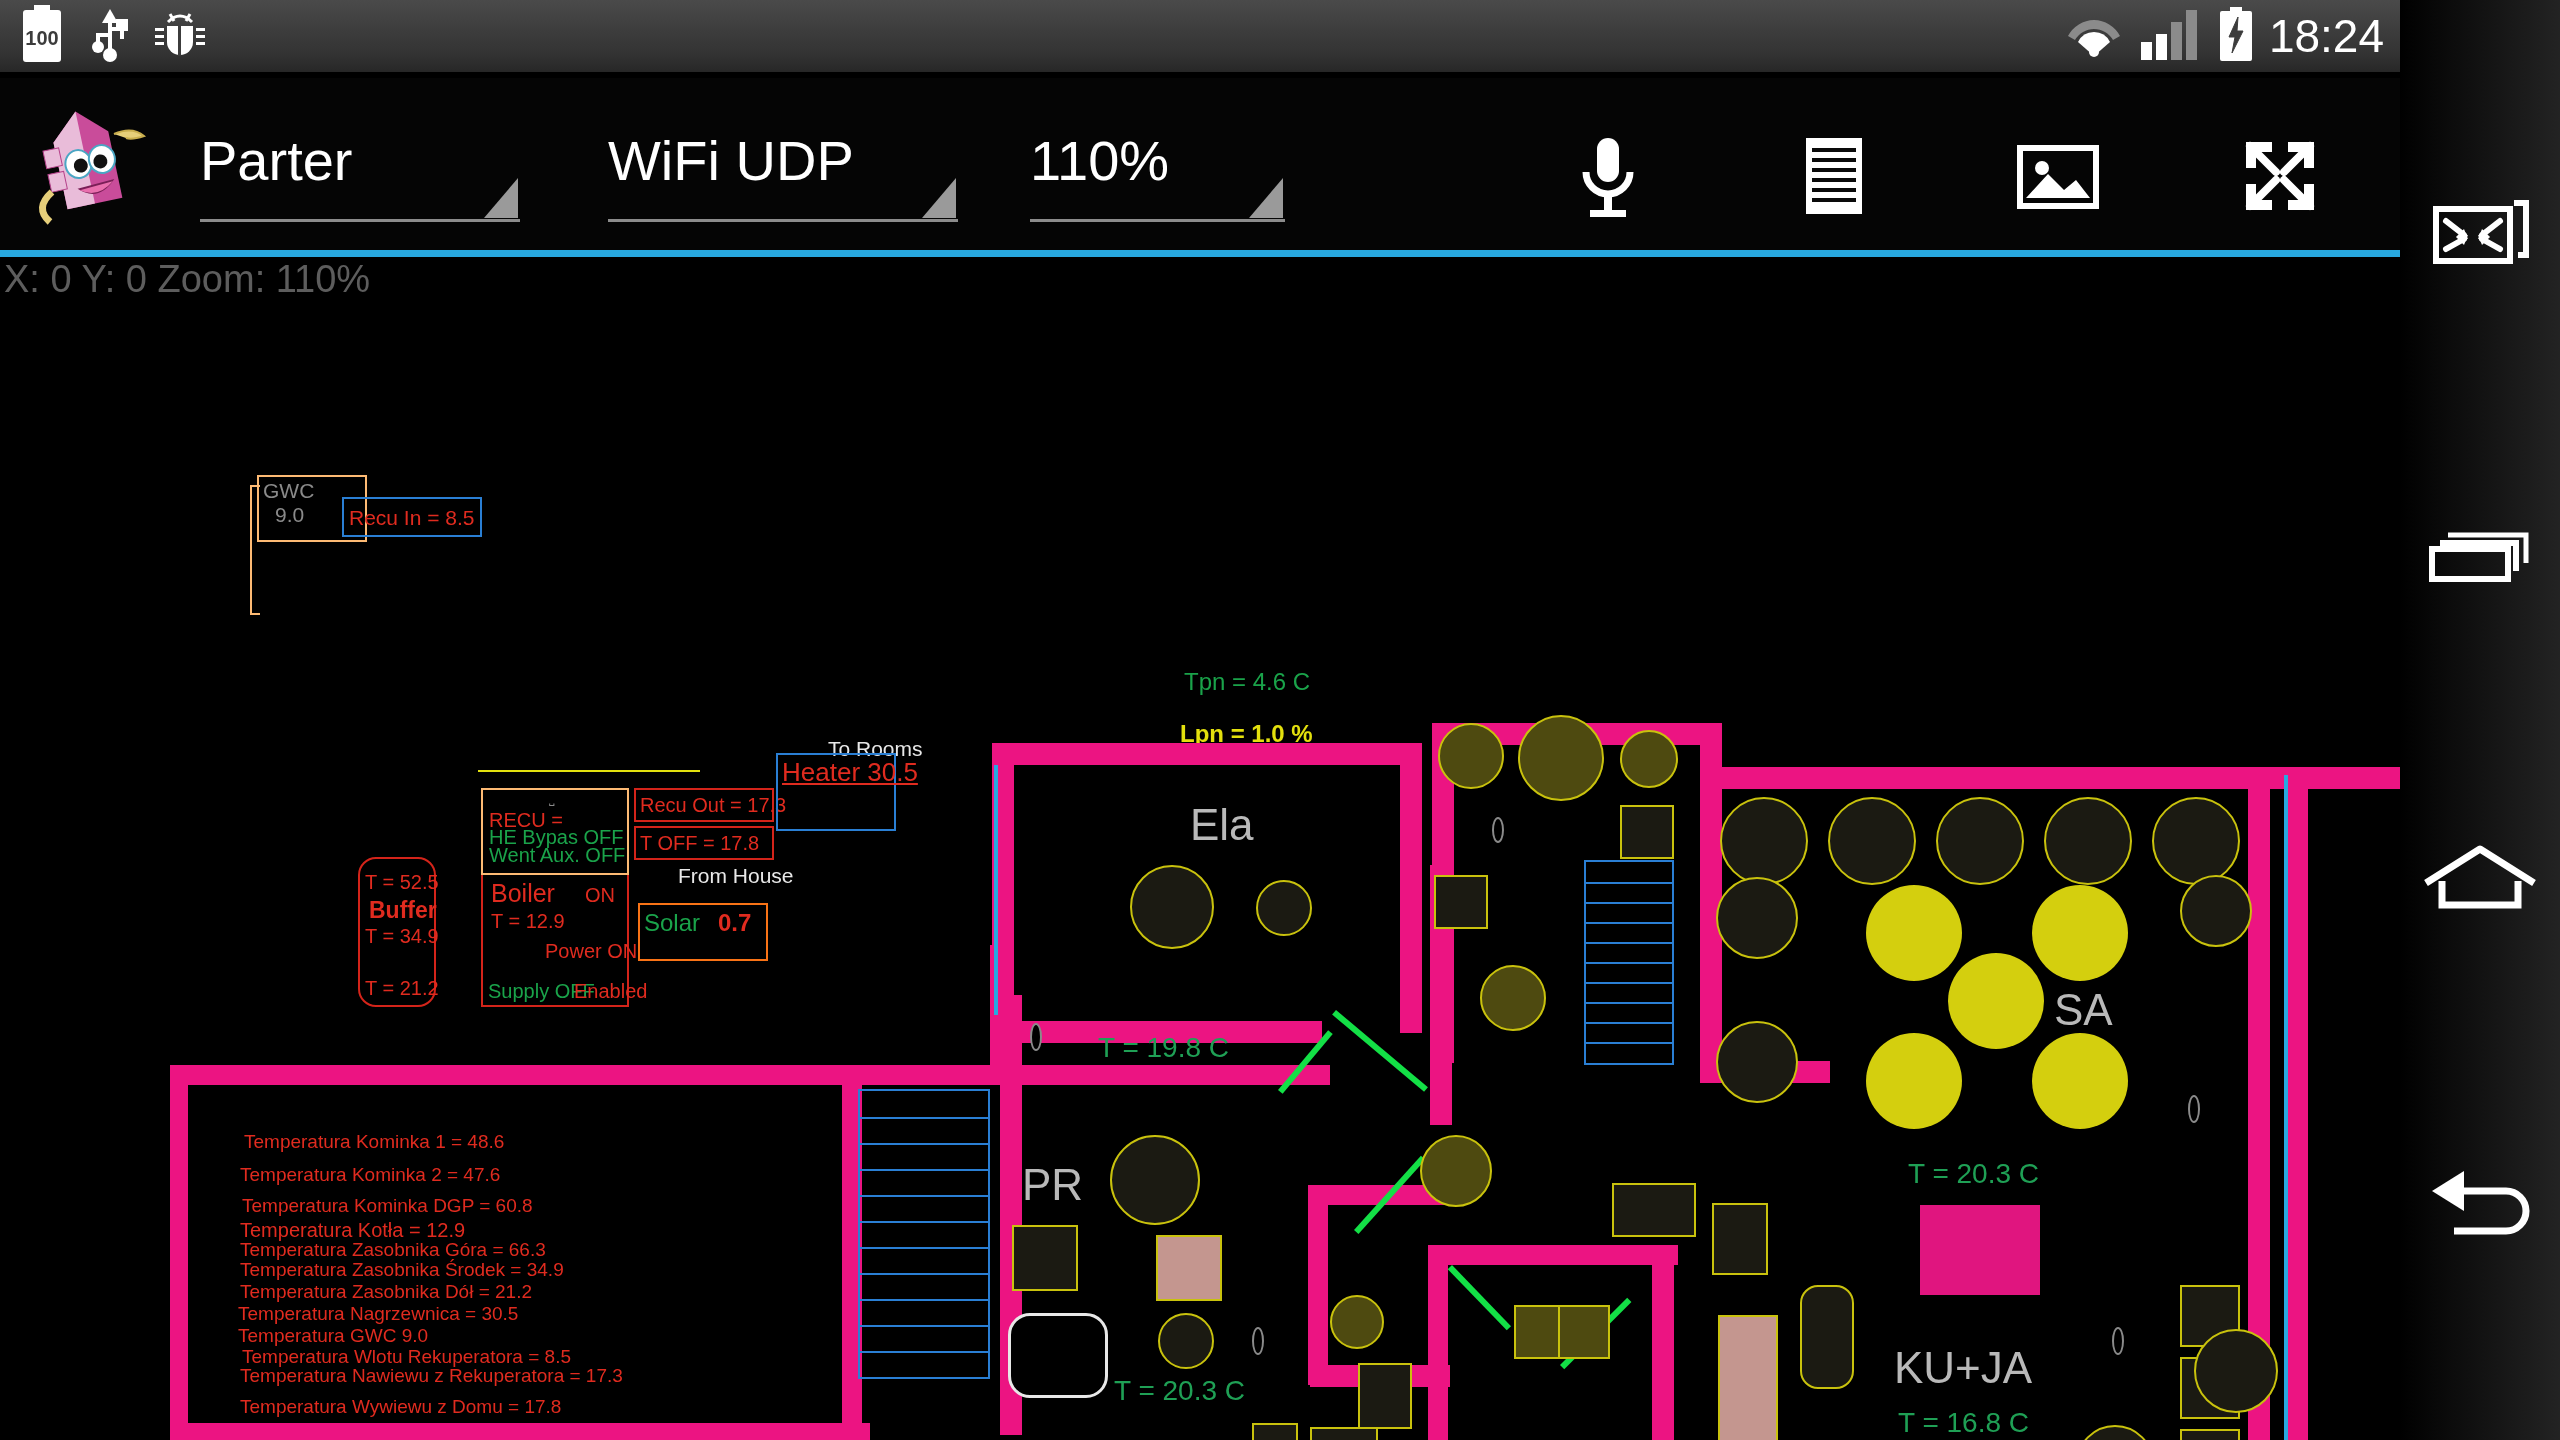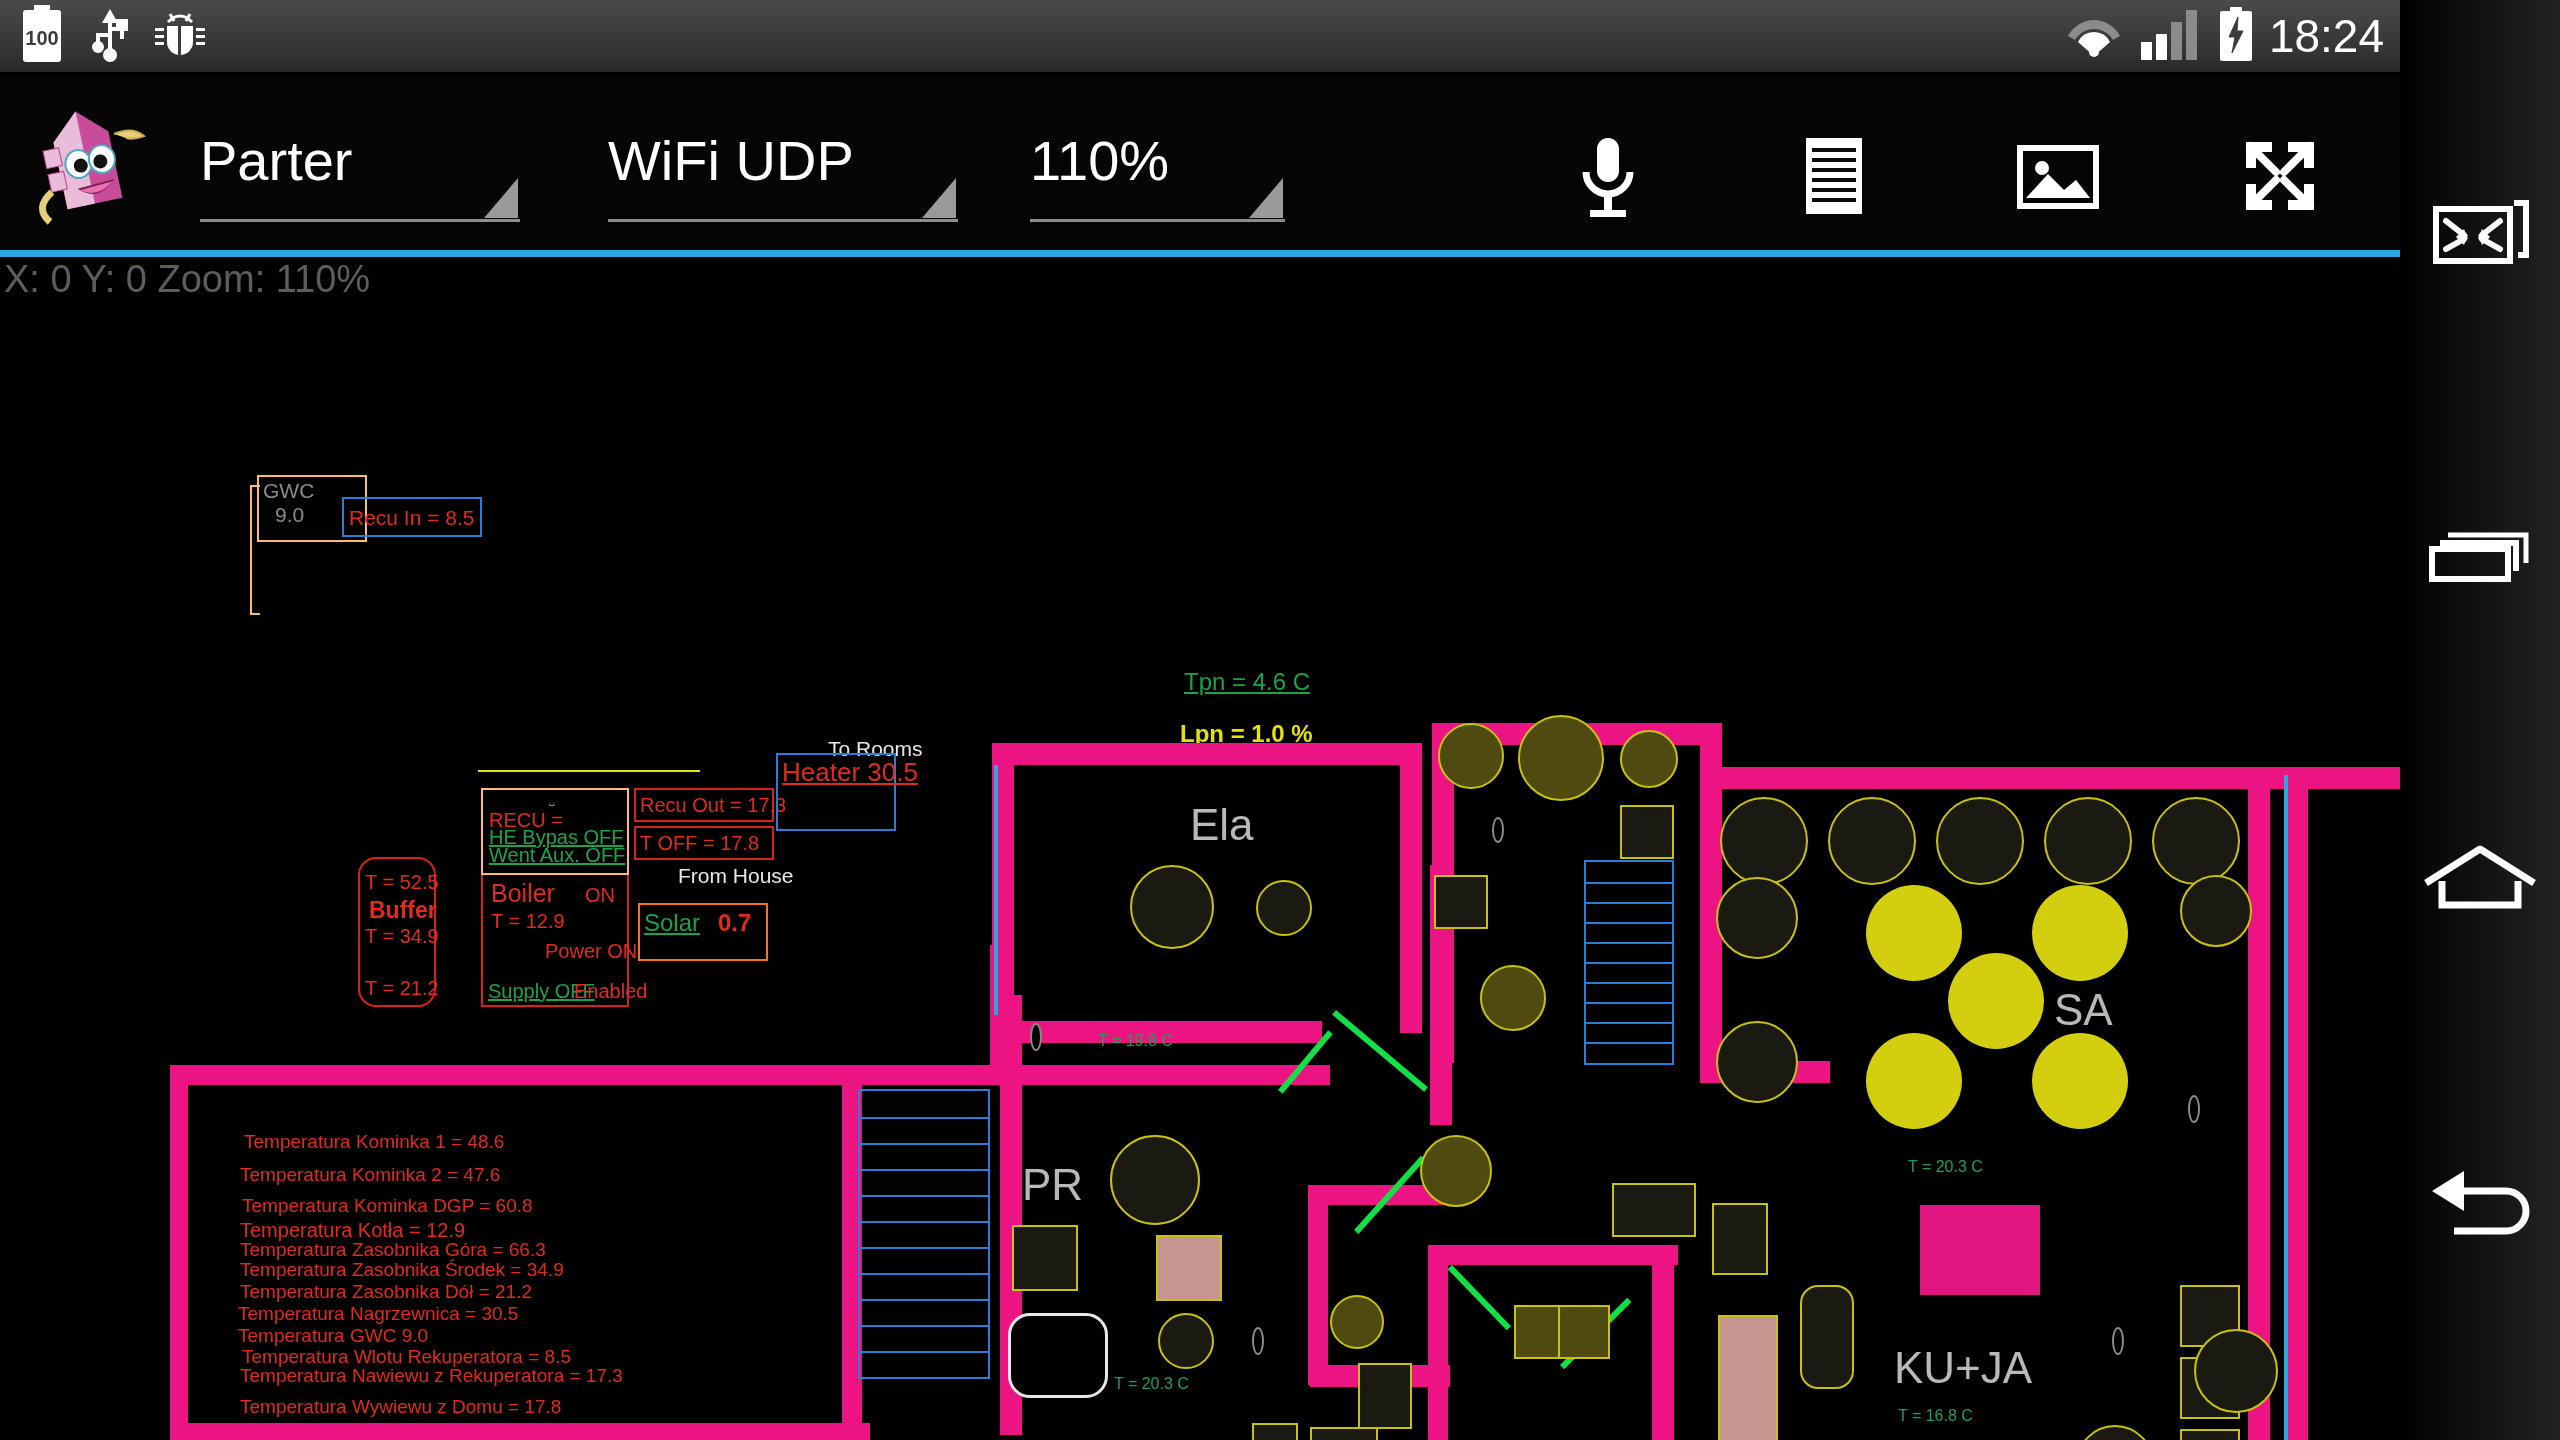--- a/index.html
+++ b/index.html
@@ -34,29 +34,29 @@
 
   
   .canvas{position:absolute;left:0;top:305px;width:2400px;height:1135px;background:#000;overflow:hidden;}
 
   
   .wall{position:absolute;background:#ec1482;}
   .box{position:absolute;box-sizing:border-box;}
   .lbl{position:absolute;white-space:nowrap;font-family:"Liberation Sans",sans-serif;}
   .red{color:#e02b1f;}
   .redln{border:2px solid #d4241a;}
-  .grn{color:#1aa34a;text-decoration:underline;}
+  .grn{color:#1aa34a;}
   .grnbr{border:2px solid #f97316;padding-left:12px;}
   .ylw{color:#e3e00d;}
   .ylwbr{border:2px solid #e2e10e;}
   .blubr{border:2px solid #2a7fd4;}
   .gry{color:#8a8a8a;}
   .grybr{border:2px solid #fdba74;}
   .roomname{color:#b9b9b9;font-size:44px;}
-  .temp{color:#1fa055;font-size:16px;}
+  .temp{color:#1fa055;font-size:28px;}
 
   .furn{position:absolute;box-sizing:border-box;}
   .f-yel{border:2px solid #c9c20d;background:#1b1a12;}
   .f-yelfill{background:#d4cf0e;border-radius:50%;}
   .f-olive{border:2px solid #c9c20d;background:#4e4a10;}
   .f-pink{border:2px solid #c9c20d;background:#c4968f;}
   .f-magenta{background:#e0157f;}
   .f-circ{border:2px solid #c9c20d;background:#1b1a12;border-radius:50%;}
   .f-circ-olive{border:2px solid #c9c20d;background:#4e4a10;border-radius:50%;}
   .f-door{border:2px solid #8a8a8a;border-radius:50%;background:#000;}

